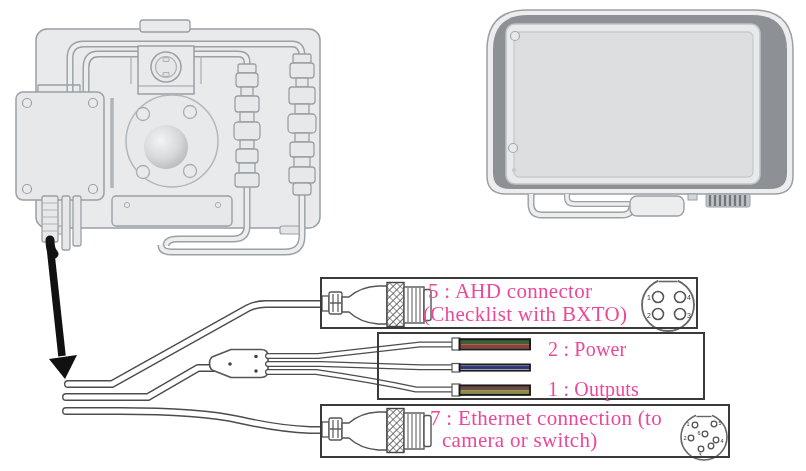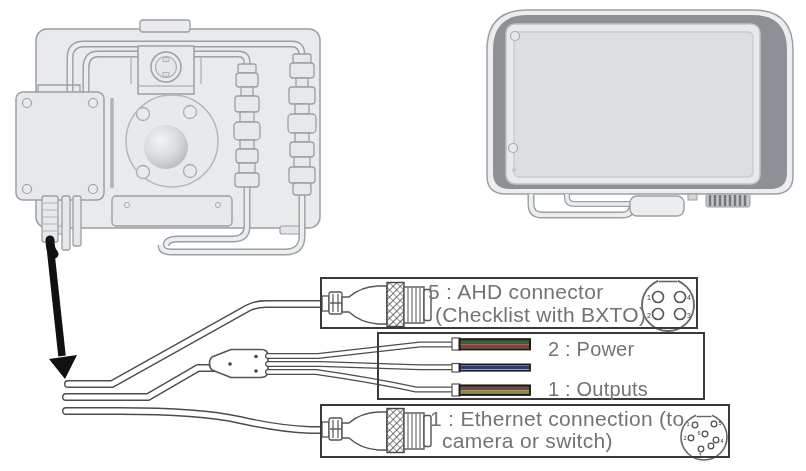--- a/index.html
+++ b/index.html
@@ -4,21 +4,21 @@
 <style>
   html,body{margin:0;padding:0;background:#fff;}
   #stage{
     position:relative;width:806px;height:471px;background:#ffffff;
     font-family:"Liberation Sans", sans-serif;color:#1a1a1a;overflow:hidden;
   }
   #art{position:absolute;left:0;top:0;}
   .callout-box{
     position:absolute;border:2px solid #3a3a3a;background:transparent;box-sizing:border-box;
   }
-  .lbl{position:absolute;white-space:nowrap;color:#737373;}
+  .lbl{position:absolute;white-space:nowrap;color:#ec4899;font-family:Liberation Serif, serif;}
   .lbl-lg{font-size:21px;letter-spacing:.3px;line-height:23px;}
   .lbl-md{font-size:20px;letter-spacing:.2px;line-height:20px;}
 </style>
 </head>
 <body>
 
 <div id="stage">
 
 <svg id="art" width="806" height="471" viewBox="0 0 806 471">
   <defs>
@@ -264,21 +264,21 @@
     <text x="722" y="443" font-size="5.5" fill="#333" text-anchor="middle">4</text>
     <text x="700" y="457" font-size="5.5" fill="#333" text-anchor="middle">3</text>
   </g>
 </svg>
 
 <div class="callout-box" style="left:320px;top:277px;width:378px;height:52px;"></div>
 <div class="callout-box" style="left:377px;top:332px;width:328px;height:68px;"></div>
 <div class="callout-box" style="left:320px;top:404px;width:410px;height:54px;"></div>
 
 <div class="lbl lbl-lg" style="left:428px;top:280px;">5 : AHD connector</div>
-<div class="lbl lbl-lg" style="left:423px;top:303px;margin-left:12px;">(Checklist with BXTO)</div>
+<div class="lbl lbl-lg" style="left:423px;top:303px;">(Checklist with BXTO)</div>
 
 <div class="lbl lbl-md" style="left:548px;top:339px;">2 : Power</div>
 <div class="lbl lbl-md" style="left:548px;top:379px;">1 : Outputs</div>
 
-<div class="lbl lbl-lg" style="left:430px;top:407px;">1 : Ethernet connection (to</div>
+<div class="lbl lbl-lg" style="left:430px;top:407px;">7 : Ethernet connection (to</div>
 <div class="lbl lbl-lg" style="left:442px;top:429px;">camera or switch)</div>
 
 </div>
 
 </body></html>

